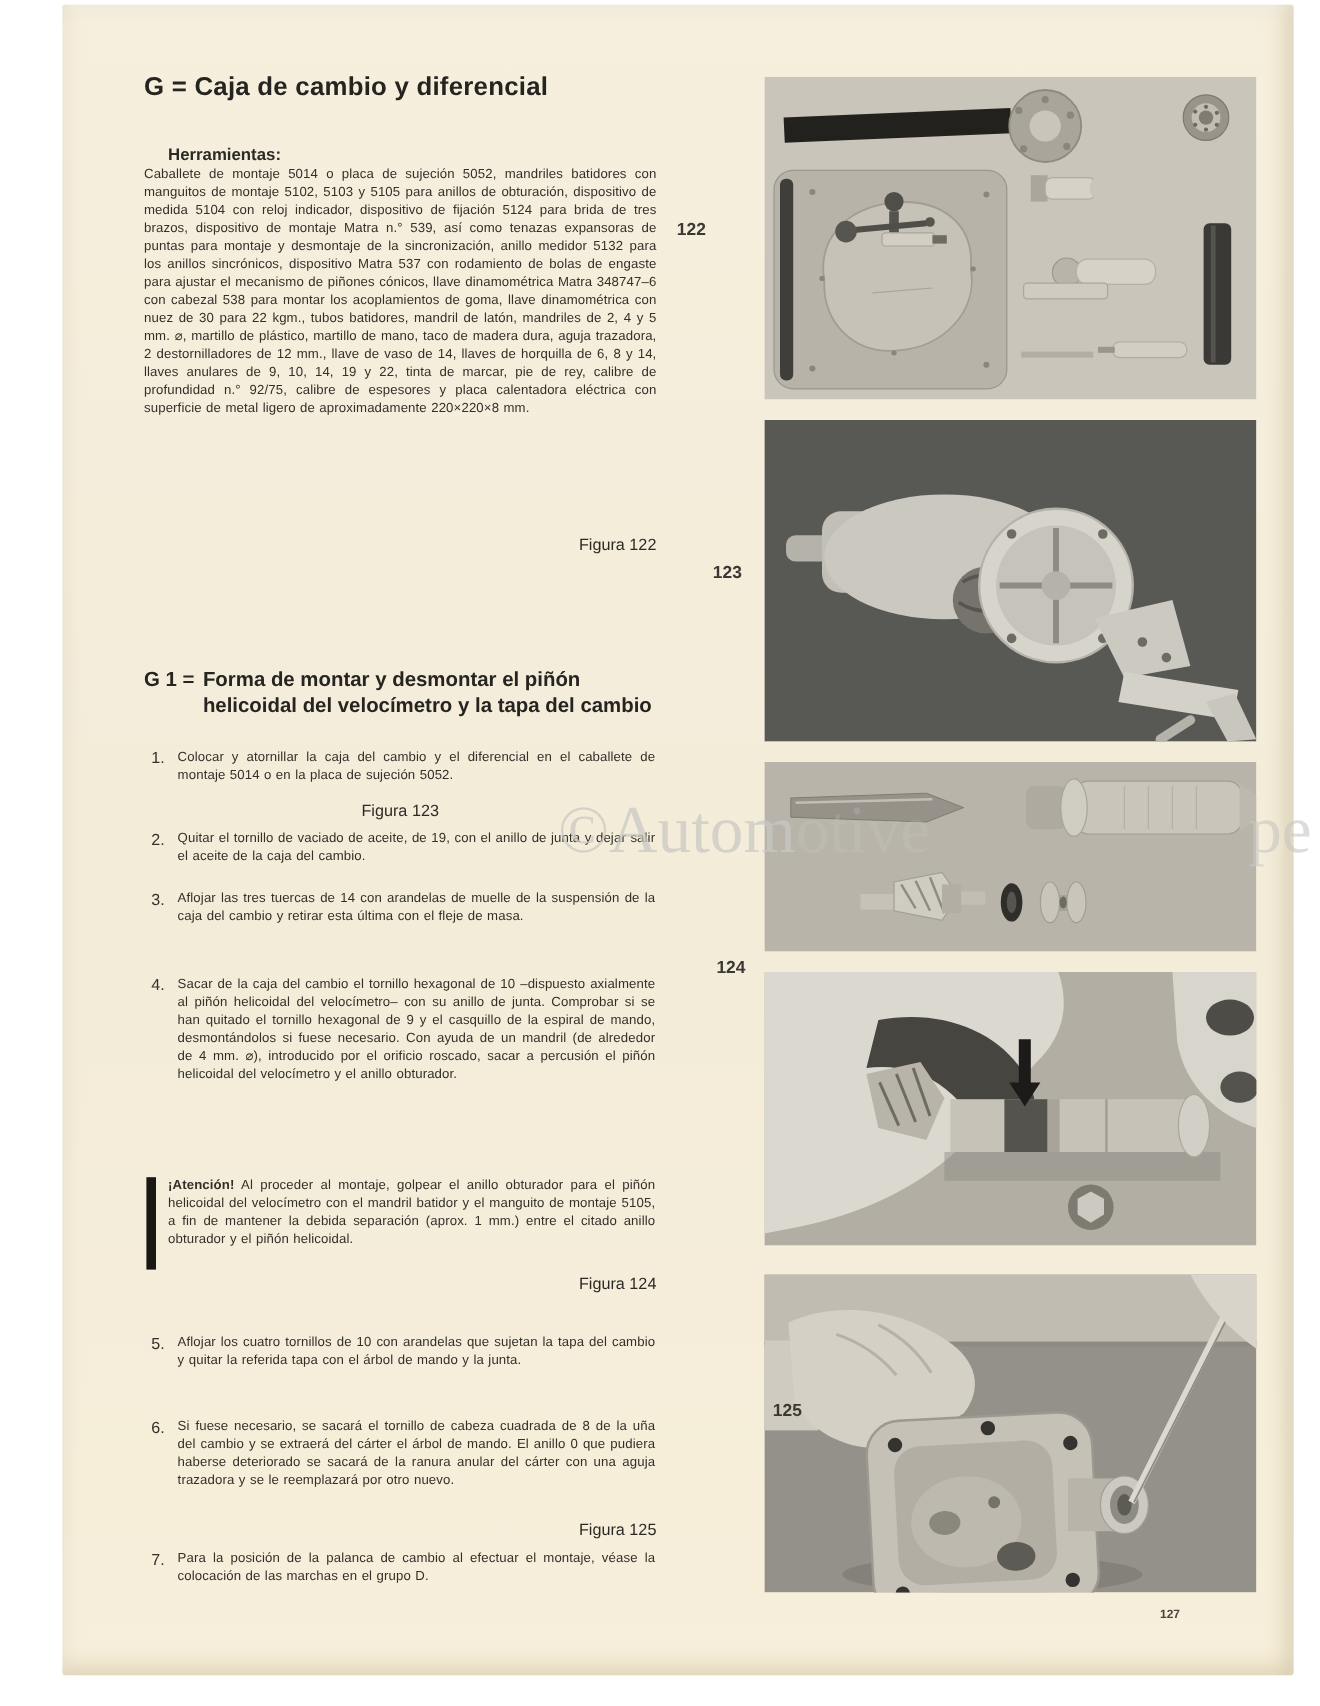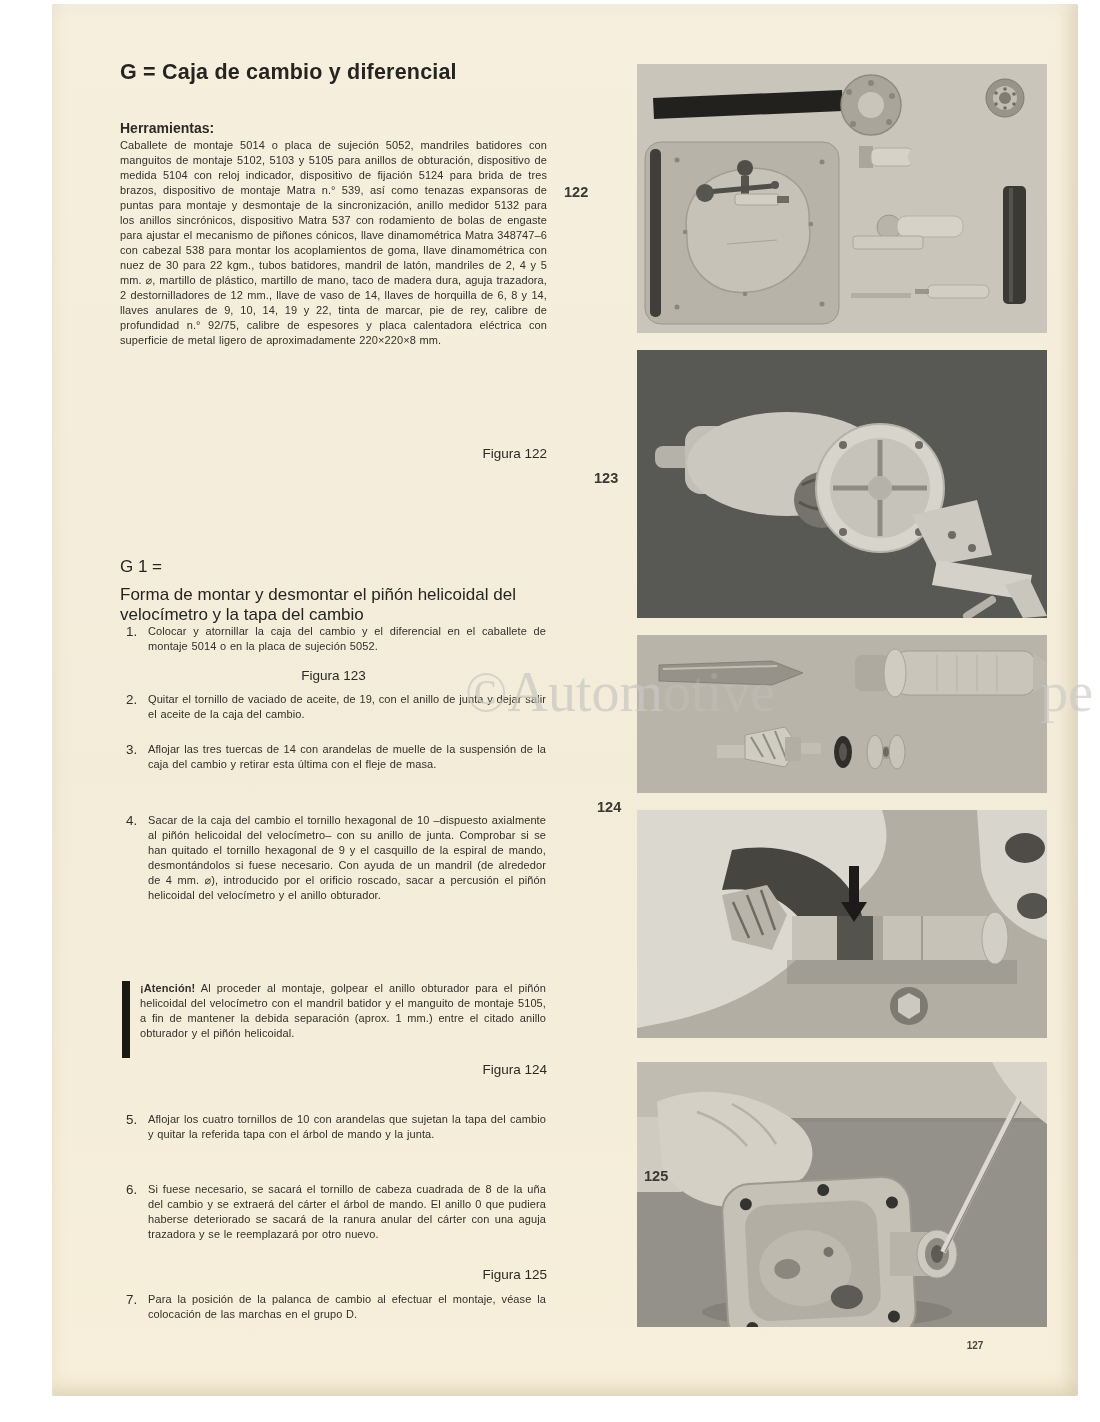--- a/index.html
+++ b/index.html
@@ -5,25 +5,25 @@
   html,body{margin:0;padding:0;background:#ffffff;}
   #canvas{position:relative;width:1100px;height:1422px;background:#ffffff;overflow:hidden;
           font-family:"Liberation Sans", sans-serif;color:#2f2c27;}
   .sheet{position:absolute;left:52px;top:4px;width:1026px;height:1392px;
          background:linear-gradient(180deg,#f6efdd 0%,#f3ecd9 55%,#f7efda 100%);
          box-shadow:inset -9px 0 16px rgba(160,140,95,.20), inset 0 -10px 16px rgba(160,140,95,.16),
                     inset 0 4px 8px rgba(255,255,255,.6);
          border-radius:2px;}
   .abs{position:absolute;}
   .h1{font-size:21.5px;font-weight:bold;color:#262420;letter-spacing:.2px;white-space:nowrap;}
-  .lbl{font-size:14px;font-weight:bold;color:#2c2a25;}
+  .lbl{font-size:14px;font-weight:bold;color:#2c2a25;margin-left:20px;}
   .body-text{font-size:11px;line-height:15px;text-align:justify;color:#33302a;
              letter-spacing:.1px;word-spacing:.5px;}
   .figref{font-size:13.5px;font-weight:normal;color:#2c2a25;text-align:right;}
-  .g1title{font-size:17px;line-height:20.5px;font-weight:normal;color:#262420;display:flex;gap:7px;flex-direction:column;}
+  .g1title{font-size:17px;line-height:20.5px;font-weight:bold;color:#262420;display:flex;gap:7px;}
   .g1title .pfx{white-space:nowrap;}
   .step{display:flex;align-items:flex-start;}
   .step .num{width:22px;flex:none;font-size:13.4px;line-height:15px;color:#33302a;}
   .step .txt{flex:1;}
   .att-bar{width:8px;background:#191813;}
   .att-label{font-weight:bold;}
   .fig-side-label{font-size:14.5px;font-weight:bold;color:#3b3833;}
   .pagenum{font-size:10px;color:#4a463f;font-weight:bold;text-align:center;width:46px;}
   .photo{position:absolute;z-index:1;display:block;}
   .watermark{position:absolute;z-index:3;display:flex;align-items:baseline;

